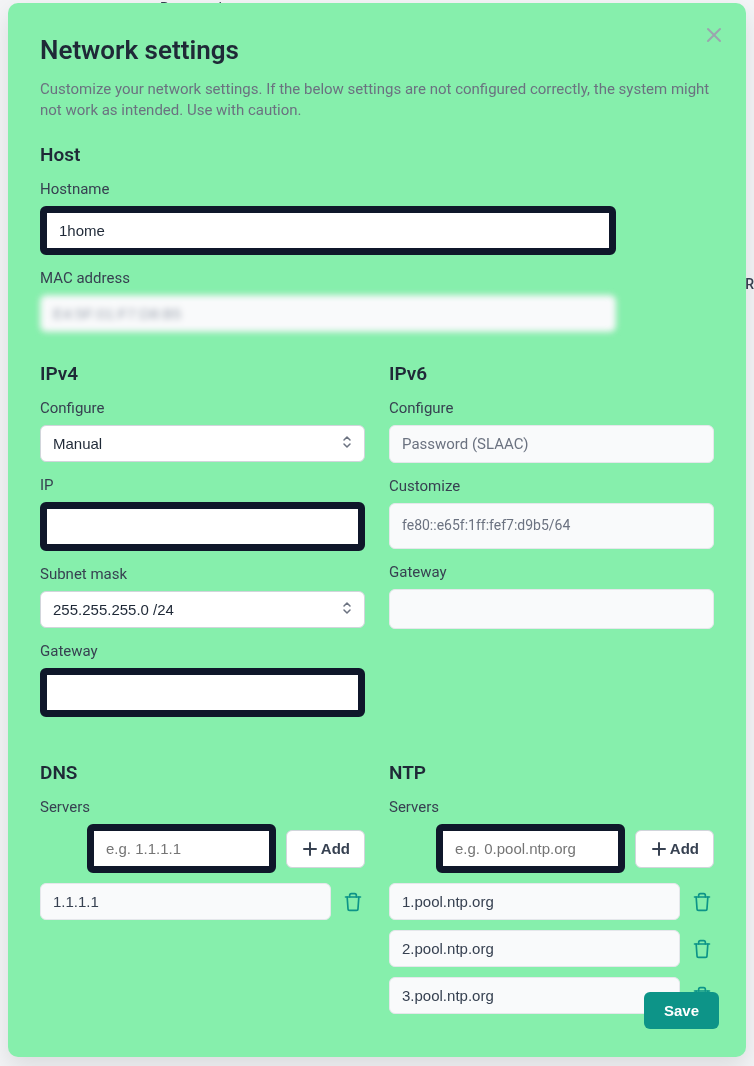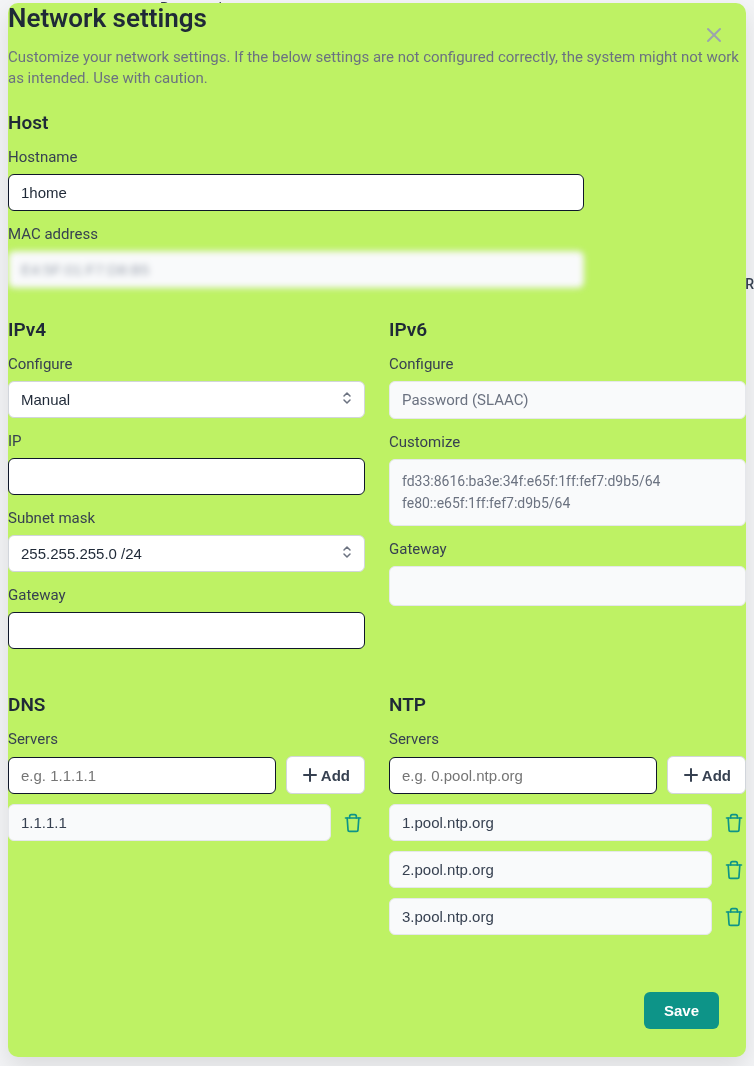--- a/index.html
+++ b/index.html
@@ -36,22 +36,23 @@
       font-size: 14px;
       color: #374151;
       font-weight: 500;
     }
     .modal {
       position: absolute;
       top: 3px;
       left: 8px;
       right: 8px;
       bottom: 9px;
-      background: #bef264;
+      background: #86efac;
       border-radius: 10px;
+      padding: 32px;
       box-shadow: 0 10px 25px rgba(0,0,0,0.1);
       overflow: hidden;
     }
     .close-btn {
       position: absolute;
       top: 20px;
       right: 20px;
       width: 24px;
       height: 24px;
       cursor: pointer;
@@ -79,21 +80,21 @@
     .field-label {
       font-size: 15px;
       color: #374151;
       margin-bottom: 8px;
       display: block;
     }
     .text-input {
       width: 100%;
       padding: 9px 12px;
       font-size: 15px;
-      border: 1px solid #0f172a;
+      border: 7px solid #0f172a;
       border-radius: 6px;
       background: #ffffff;
       color: #1f2937;
       outline: none;
     }
     .text-input.readonly {
       background: #f9fafb;
       color: #9ca3af;
       border: 1px solid #e5e7eb;
       filter: blur(3px);
@@ -164,20 +165,21 @@
       gap: 10px;
       align-items: center;
       margin-bottom: 10px;
     }
     .server-row .text-input {
       flex: 1;
     }
     .server-input-add {
       flex: 1;
       min-width: 0;
+      margin-left: 47px;
     }
     .add-btn {
       display: flex;
       align-items: center;
       gap: 2px;
       padding: 9px 14px;
       font-size: 15px;
       font-weight: 600;
       color: #374151;
       background: #ffffff;
@@ -290,21 +292,20 @@
 
     <div class="col">
       <h2 class="section-title">IPv6</h2>
       <div class="field-group">
         <label class="field-label">Configure</label>
         <div class="readonly-box">Password (SLAAC)</div>
       </div>
       <div class="field-group">
         <label class="field-label">Customize</label>
         <div class="addr-box">
-          <div>fd33:8616:ba3e:34f:e65f:1ff:fef7:d9b5/64</div>
           <div>fe80::e65f:1ff:fef7:d9b5/64</div>
         </div>
       </div>
       <div class="field-group">
         <label class="field-label">Gateway</label>
         <div class="readonly-box" style="min-height:40px"></div>
       </div>
     </div>
   </div>
 

